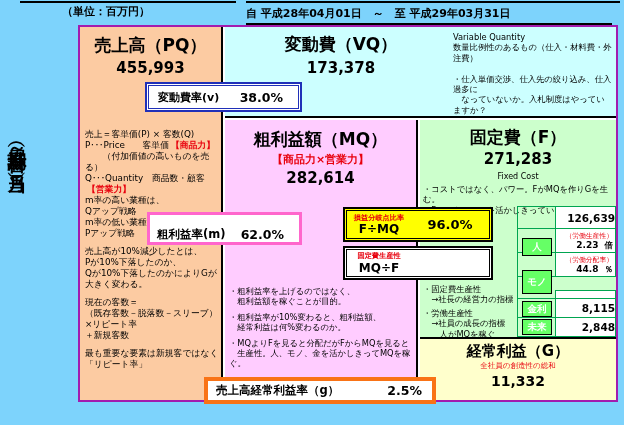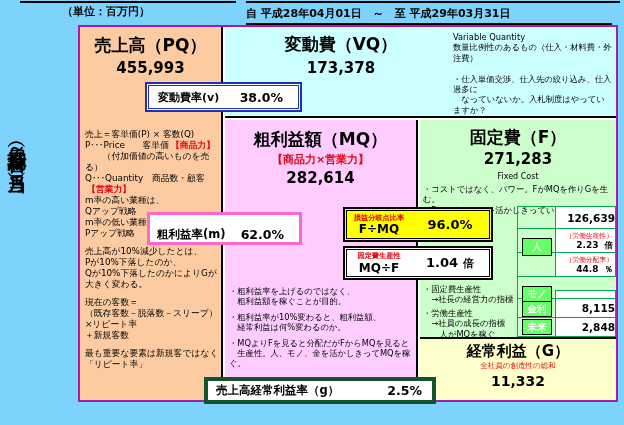--- a/index.html
+++ b/index.html
@@ -74,21 +74,21 @@
   .dbl-black-in{border:1px solid #000;height:100%;box-sizing:border-box;display:flex;align-items:center;}
   .bep{left:343px;top:207px;width:150px;height:35px;background:#FFFF00;}
   .bep .dbl-black-in{background:#FFFF00;}
   .fpr{left:343px;top:246px;width:150px;height:34px;background:#fff;}
   .fcol{width:64px;text-align:center;line-height:1;}
   .flabel{font-size:7.2px;font-weight:bold;}
   .fform{font-size:12px;font-weight:bold;margin-top:2px;}
   .fval{flex:1;text-align:center;font-size:13px;font-weight:bold;}
   .fval .unit{font-size:11px;margin-left:5px;}
 
-  .orange-box{left:204px;top:377px;width:232px;height:27px;border:4px solid #14532d;background:#fff;box-sizing:border-box;
+  .orange-box{left:204px;top:377px;width:232px;height:27px;border:4px solid #f97316;background:#fff;box-sizing:border-box;
     display:flex;align-items:center;justify-content:space-between;padding:0 10px 0 8px;z-index:7;}
   .ol{font-size:11.5px;font-weight:bold;}
   .ov{font-size:12.5px;font-weight:bold;}
 
   .g-sub{top:22px;font-size:7.5px;}
 </style>
 </head>
 <body>
 
 <div class="screen">
@@ -202,21 +202,21 @@
           <span>133,681</span>
         </div>
         <div class="mcell" style="top:92px;height:20px">
           <span>8,115</span>
         </div>
         <div class="mcell" style="top:111px;height:20px">
           <span>2,848</span>
         </div>
 
         <div class="badge" style="top:32px;height:18px">人</div>
-        <div class="badge" style="top:80px;height:16px">モノ</div>
+        <div class="badge" style="top:64px;height:24px">モノ</div>
         <div class="badge" style="top:95px;height:16px">金利</div>
         <div class="badge" style="top:113px;height:16px">未来</div>
       </div>
     </div>
 
     <div class="cell gx">
       <div class="abs full ctr b t15" style="top:3px">経常利益（G）</div>
       <div class="abs full ctr red g-sub">全社員の創造性の総和</div>
       <div class="abs full ctr b t14" style="top:34px">11,332</div>
     </div>
@@ -243,23 +243,20 @@
       <div class="fval">96.0%</div>
     </div>
   </div>
 
   <div class="abs dbl-black fpr">
     <div class="dbl-black-in">
       <div class="fcol">
         <div class="flabel red">固定費生産性</div>
         <div class="fform">MQ÷F</div>
       </div>
-      <div class="fval">
-        <span>1.04</span><span class="unit">倍</span>
-      </div>
     </div>
   </div>
 
   <div class="abs orange-box">
     <span class="ol">売上高経常利益率（g）</span>
     <span class="ov">2.5%</span>
   </div>
 
   <div class="abs unit-bottom">（単位：千円）</div>
 </div>

